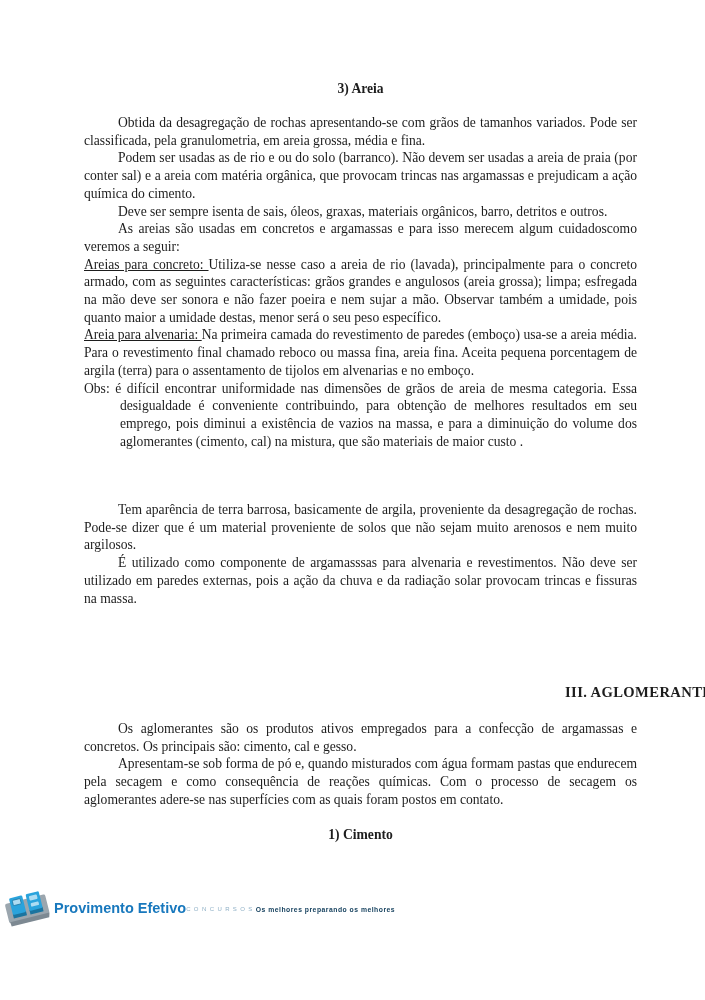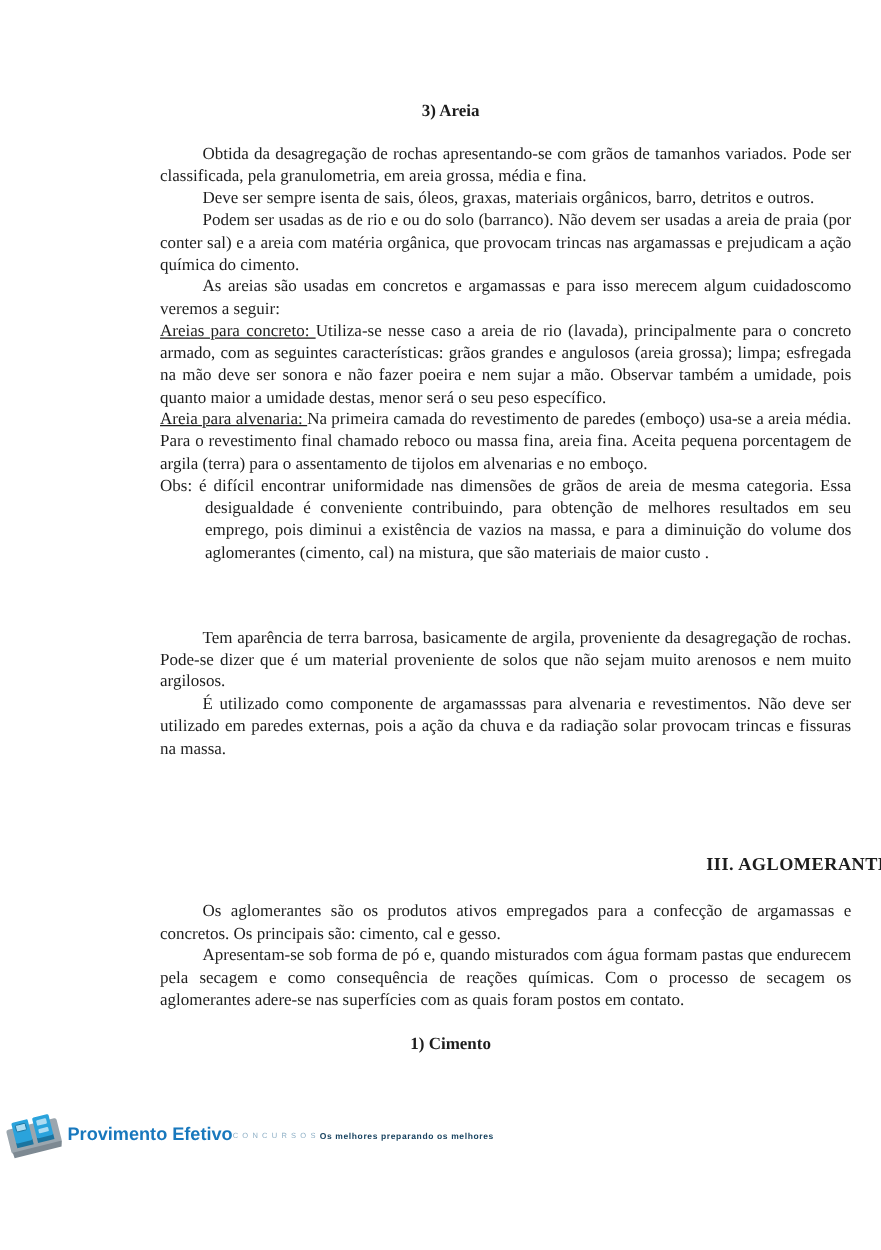--- a/index.html
+++ b/index.html
@@ -2,21 +2,21 @@
 <html><head>
 <meta charset="utf-8">
 <title>Document</title>
 <style>
   html,body{margin:0;padding:0;background:#ffffff;}
   .page{
     position:relative;width:705px;height:1000px;background:#ffffff;
     font-family:"Liberation Serif","DejaVu Serif",serif;color:#1d1d1d;
     overflow:hidden;
   }
-  .abs{position:absolute;left:84px;width:553px;margin-left:44px;}
+  .abs{position:absolute;left:84px;width:553px;}
   p{margin:0;font-size:13.6px;line-height:17.7px;text-align:justify;}
   .ind{text-indent:34px;}
   .h{font-weight:bold;font-size:13.6px;line-height:18px;margin:0;text-align:center;}
   .center-h{position:absolute;left:0;width:705px;text-align:right;font-weight:bold;
     font-size:14.6px;letter-spacing:0.4px;margin:16px;line-height:18px;}
   .u{text-decoration:underline;}
   .b{font-weight:normal;}
   .obs{padding-left:36px;text-indent:-36px;}
   .logo{position:absolute;top:886px;left:0;width:564px;display:flex;
     flex-direction:row;align-items:center;font-family:"Liberation Sans","DejaVu Sans",sans-serif;}
@@ -27,22 +27,22 @@
 </style>
 </head>
 <body>
 
 <div class="page">
 
   <h2 class="abs h" style="top:80px">3) Areia</h2>
 
   <div class="abs" style="top:114px">
     <p class="ind">Obtida da desagregação de rochas apresentando-se com grãos de tamanhos variados. Pode ser classificada, pela granulometria, em areia grossa, média e fina.</p>
+    <p class="ind">Podem ser usadas as de rio e ou do solo (barranco). Não devem ser usadas a areia de praia (por conter sal) e a areia com matéria orgânica, que provocam trincas nas argamassas e prejudicam a ação química do cimento.</p>
     <p class="ind">Deve ser sempre isenta de sais, óleos, graxas, materiais orgânicos, barro, detritos e outros.</p>
-    <p class="ind">Podem ser usadas as de rio e ou do solo (barranco). Não devem ser usadas a areia de praia (por conter sal) e a areia com matéria orgânica, que provocam trincas nas argamassas e prejudicam a ação química do cimento.</p>
     <p class="ind">As areias são usadas em concretos e argamassas e para isso merecem algum cuidadoscomo veremos a seguir:</p>
     <p><span class="u">Areias para concreto: </span><span>Utiliza-se nesse caso a areia de rio (lavada), principalmente para o concreto armado, com as seguintes características: grãos grandes e angulosos (areia grossa); limpa; esfregada na mão deve ser sonora e não fazer poeira e nem sujar a mão. Observar também a umidade, pois quanto maior a umidade destas, menor será o seu peso específico.</span></p>
     <p><span class="u">Areia para alvenaria: </span><span>Na primeira camada do revestimento de paredes (emboço) usa-se a areia média. Para o revestimento final chamado reboco ou massa fina, areia fina. Aceita pequena porcentagem de argila (terra) para o assentamento de tijolos em alvenarias e no emboço.</span></p>
     <p class="obs"><span class="b">Obs: </span><span>é difícil encontrar uniformidade nas dimensões de grãos de areia de mesma categoria. Essa desigualdade é conveniente contribuindo, para obtenção de melhores resultados em seu emprego, pois diminui a existência de vazios na massa, e para a diminuição do volume dos aglomerantes (cimento, cal) na mistura, que são materiais de maior custo .</span></p>
   </div>
 
 
   <div class="abs" style="top:501px">
     <p class="ind">Tem aparência de terra barrosa, basicamente de argila, proveniente da desagregação de rochas. Pode-se dizer que é um material proveniente de solos que não sejam muito arenosos e nem muito argilosos.</p>
     <p class="ind">É utilizado como componente de argamasssas para alvenaria e revestimentos. Não deve ser utilizado em paredes externas, pois a ação da chuva e da radiação solar provocam trincas e fissuras na massa.</p>

